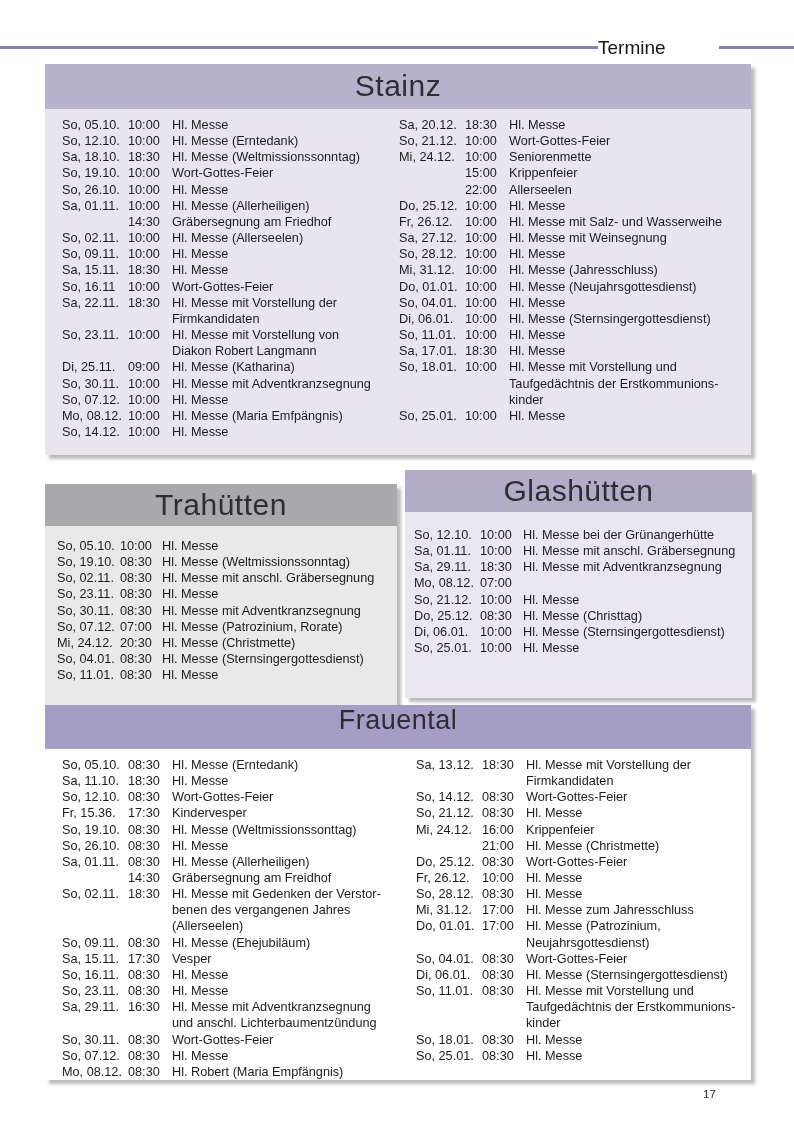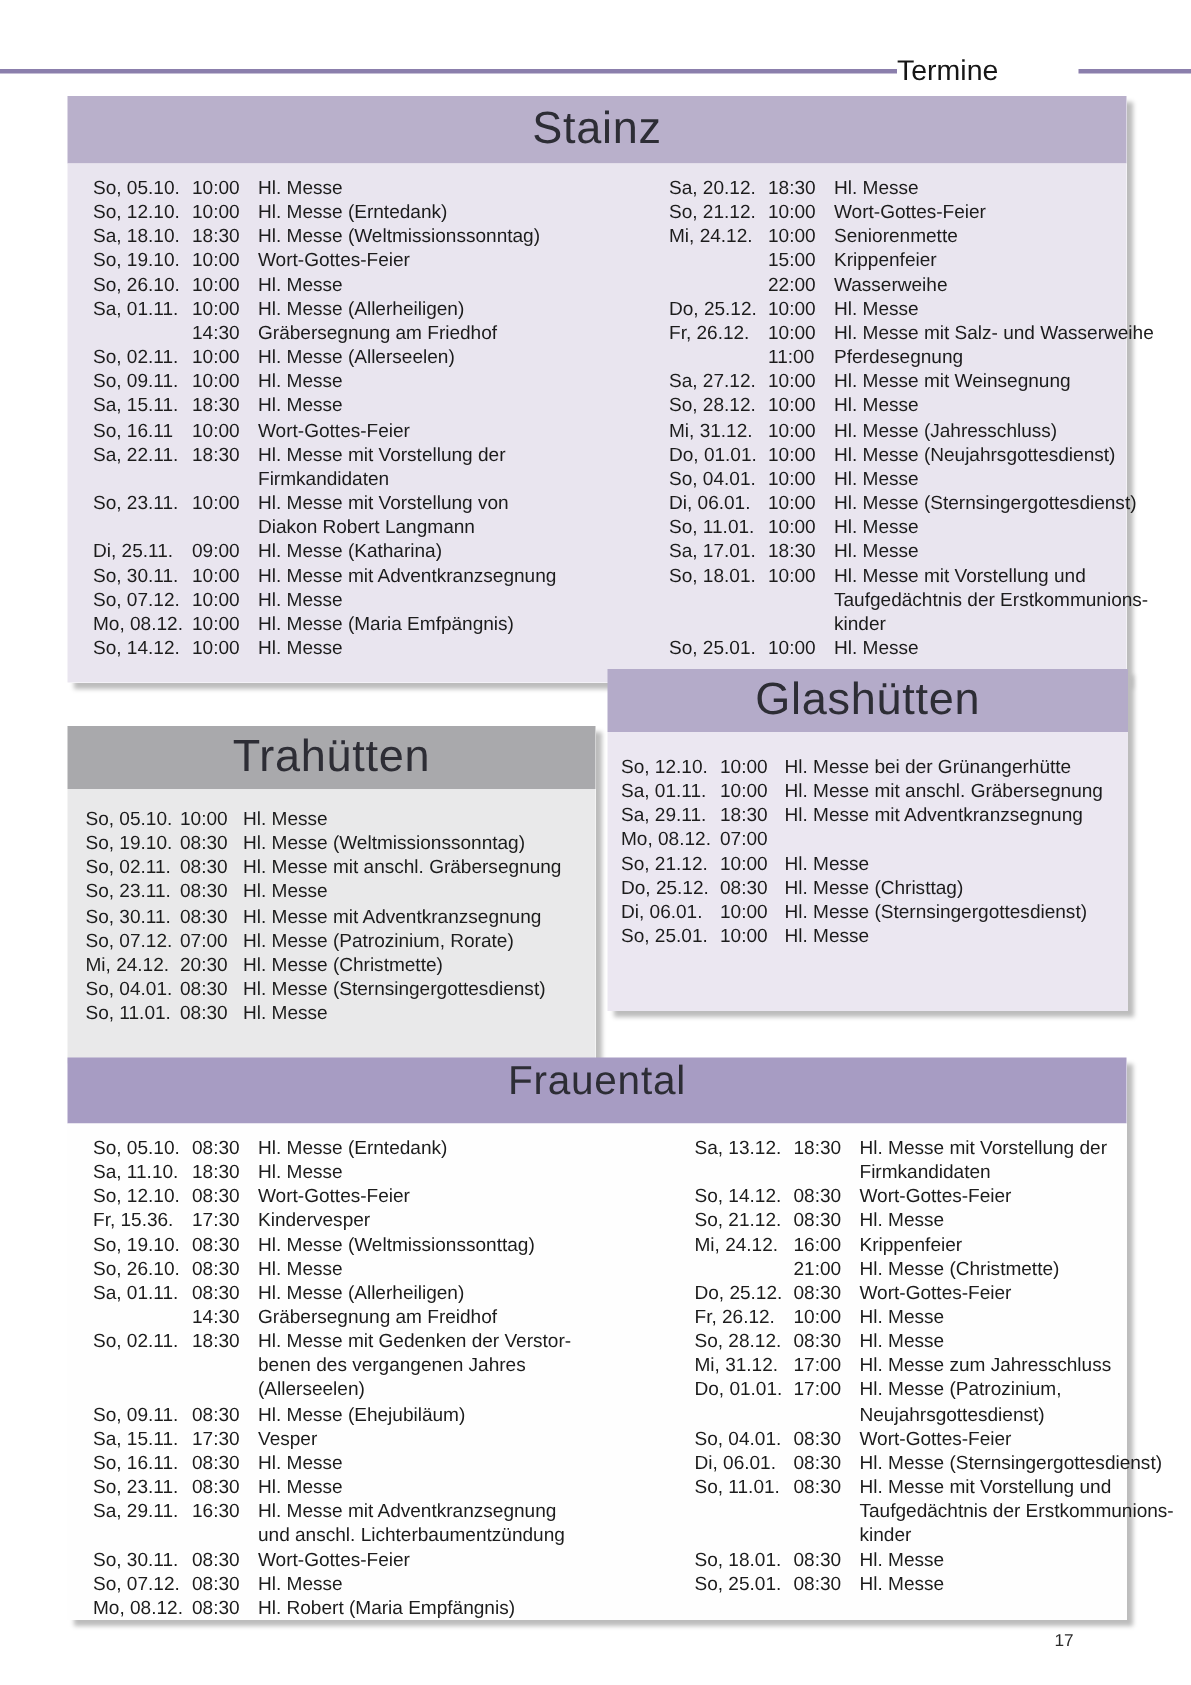--- a/index.html
+++ b/index.html
@@ -23,25 +23,25 @@
 
   
   .panel {
     position: absolute; display: flex; flex-direction: column;
     box-shadow: 4px 4px 3px #bcbcbc;
   }
   .panel-title {
     margin: 0; text-align: center; font-weight: normal;
     color: #2d2d35; letter-spacing: 0.5px;
   }
-  .panel-body { flex: 1; gap: 47px; }
+  .panel-body { flex: 1; }
 
   #panel-stainz      { left: 45px;  top: 64px;  width: 706px; height: 391px; }
   #panel-trahuetten  { left: 45px;  top: 484px; width: 352px; height: 225px; }
-  #panel-glashuetten { left: 405px; top: 446px; width: 347px; height: 228px; }
+  #panel-glashuetten { left: 405px; top: 470px; width: 347px; height: 228px; }
   #panel-frauental   { left: 45px;  top: 705px; width: 706px; height: 375px; }
 
   #panel-stainz .panel-title      { font-size: 30px; height: 45px; line-height: 43px; }
   #panel-trahuetten .panel-title,
   #panel-glashuetten .panel-title { font-size: 30px; height: 42px; line-height: 42px; }
   #panel-frauental .panel-title   { font-size: 27px; height: 49px; line-height: 31px; }
 
   .two-col { display: grid; grid-template-columns: 354px 1fr; }
   #panel-frauental .two-col { grid-template-columns: 371px 1fr; }
 
@@ -189,36 +189,31 @@
             <span class="c-text">Seniorenmette</span>
           </div>
           <div class="row">
             <span class="c-date"></span>
             <span class="c-time">15:00</span>
             <span class="c-text">Krippenfeier</span>
           </div>
           <div class="row">
             <span class="c-date"></span>
             <span class="c-time">22:00</span>
-            <span class="c-text">Wasserweihe</span>
+            <span class="c-text">Allerseelen</span>
           </div>
           <div class="row">
             <span class="c-date">Do, 25.12.</span>
             <span class="c-time">10:00</span>
             <span class="c-text">Hl. Messe</span>
           </div>
           <div class="row">
             <span class="c-date">Fr, 26.12.</span>
             <span class="c-time">10:00</span>
             <span class="c-text">Hl. Messe mit Salz- und Wasserweihe</span>
-          </div>
-          <div class="row">
-            <span class="c-date"></span>
-            <span class="c-time">11:00</span>
-            <span class="c-text">Pferdesegnung</span>
           </div>
           <div class="row">
             <span class="c-date">Sa, 27.12.</span>
             <span class="c-time">10:00</span>
             <span class="c-text">Hl. Messe mit Weinsegnung</span>
           </div>
           <div class="row">
             <span class="c-date">So, 28.12.</span>
             <span class="c-time">10:00</span>
             <span class="c-text">Hl. Messe</span>

